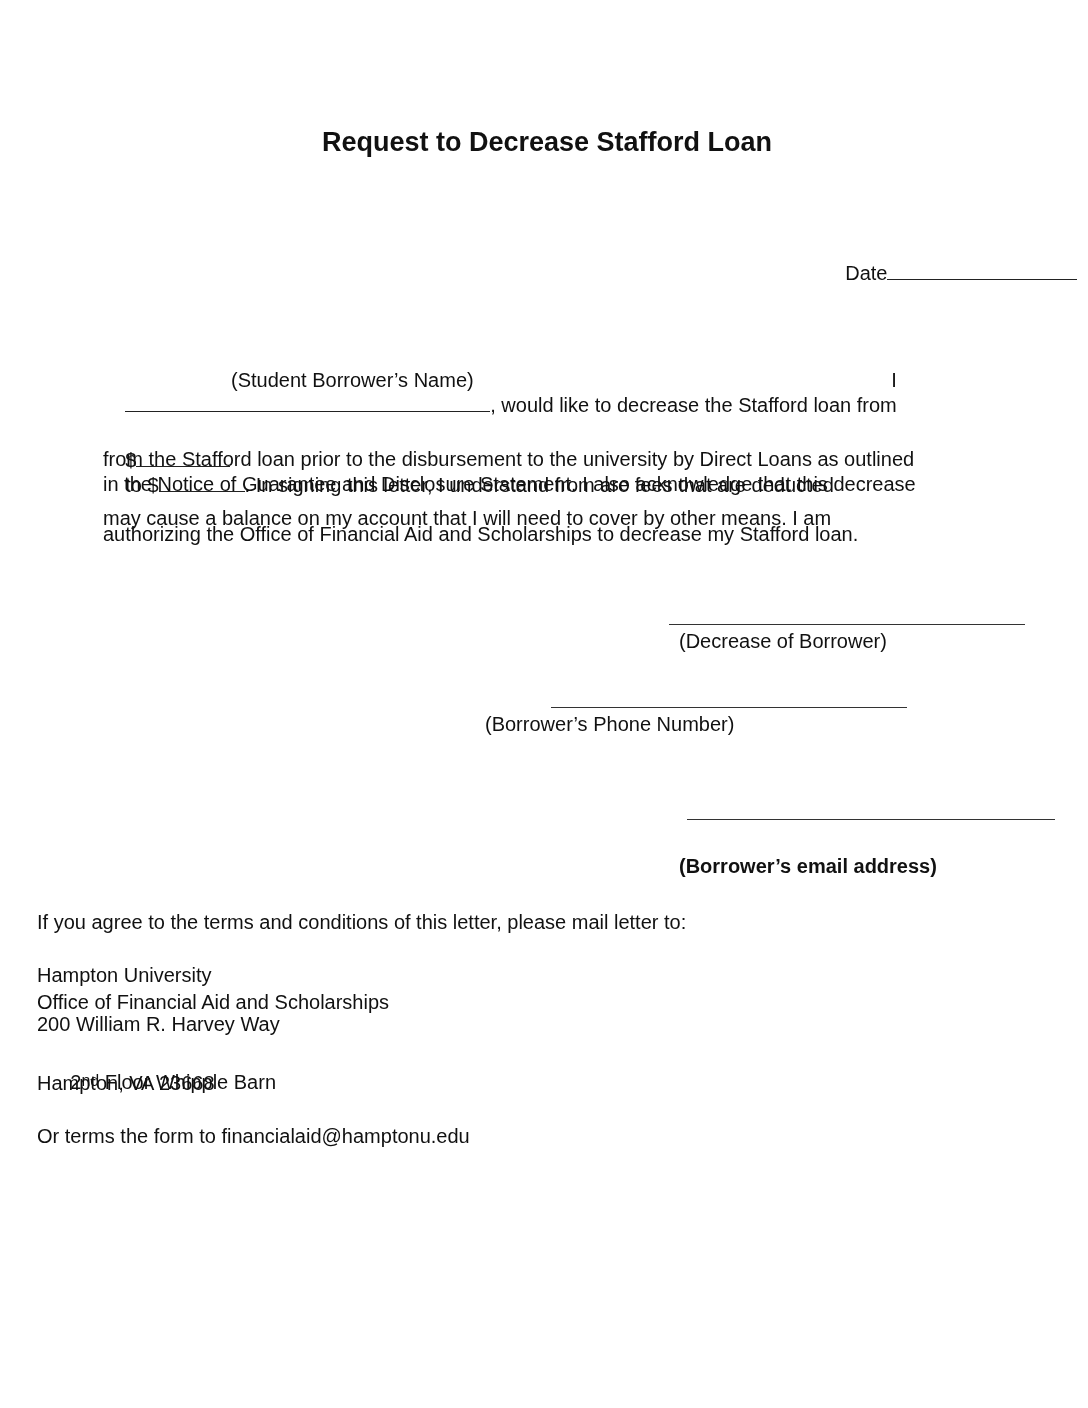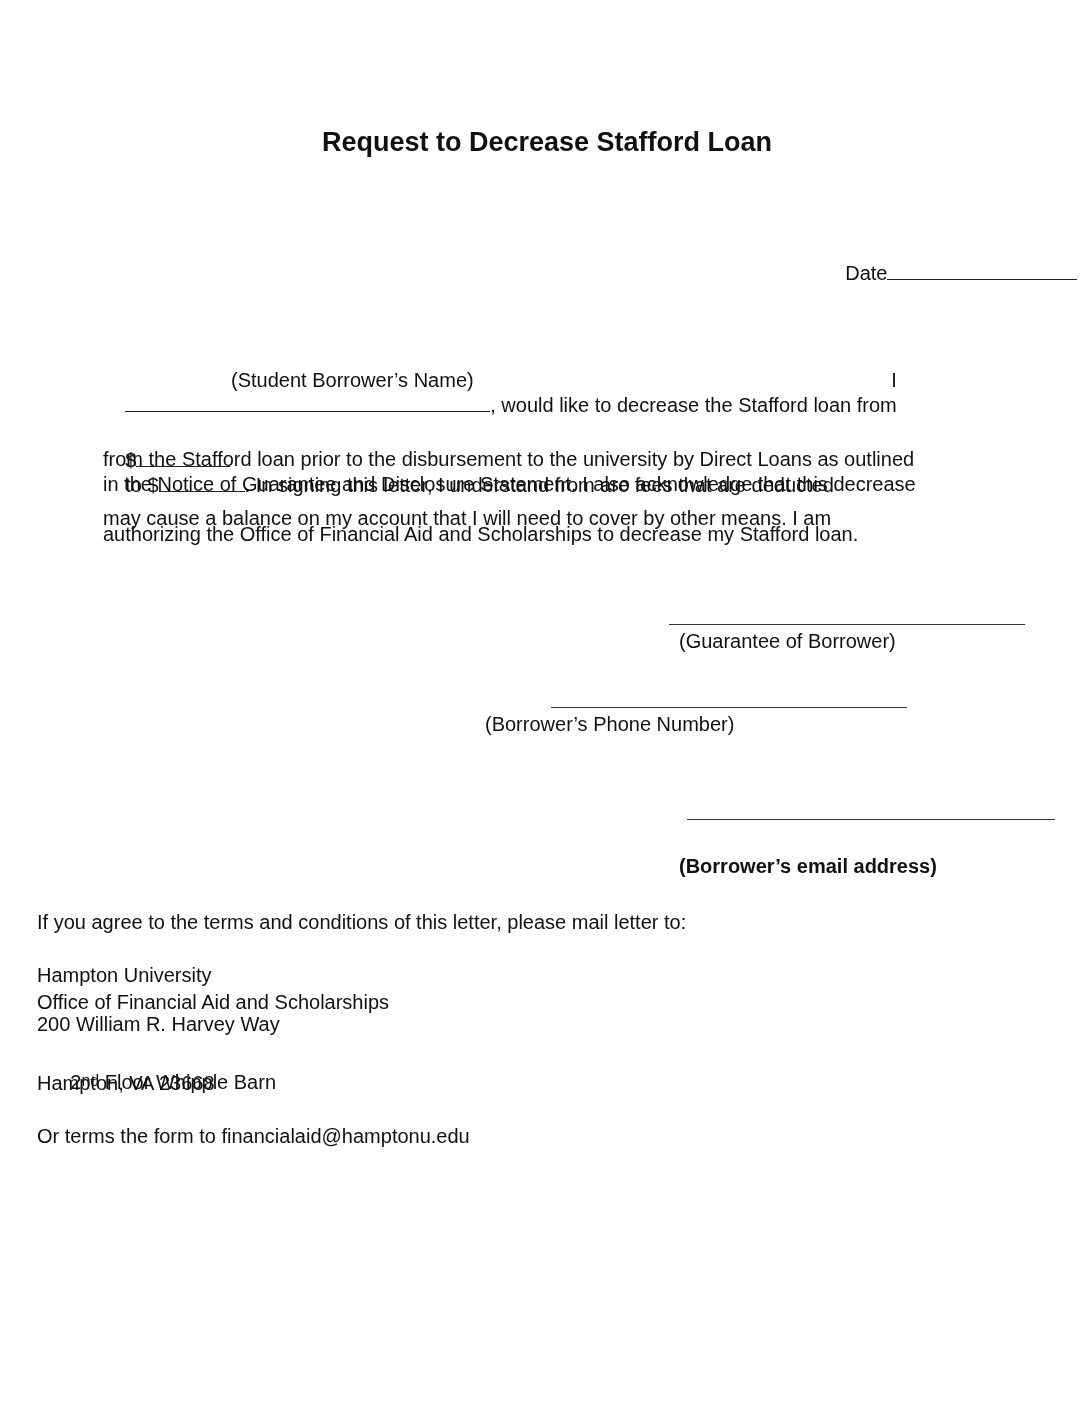--- a/index.html
+++ b/index.html
@@ -34,21 +34,21 @@
   <div class="abs t" style="left:103px; top:422px;">
     <span>$</span><span class="blank" style="width:94px;"></span>
     <span>to $</span><span class="blank" style="width:86px;"></span><span>. In signing this letter, I understand from are fees that are deducted</span>
   </div>
   <div class="abs t" style="left:103px; top:447px;">from the Stafford loan prior to the disbursement to the university by Direct Loans as outlined</div>
   <div class="abs t" style="left:103px; top:472px;">in the Notice of Guarantee and Disclosure Statement. I also acknowledge that this decrease</div>
   <div class="abs t" style="left:103px; top:470px;margin-top:36px;">may cause a balance on my account that I will need to cover by other means. I am</div>
   <div class="abs t" style="left:103px; top:522px;">authorizing the Office of Financial Aid and Scholarships to decrease my Stafford loan.</div>
 
   <div class="line" style="left:669px; top:624px; width:356px;"></div>
-  <div class="abs t" style="left:679px; top:629px;">(Guarantee of Borrower)</div>
+  <div class="abs t" style="left:679px; top:629px;">(Decrease of Borrower)</div>
 
   <div class="line" style="left:551px; top:707px; width:356px;"></div>
   <div class="abs t" style="left:485px; top:712px;">(Borrower’s Phone Number)</div>
 
   <div class="line" style="left:687px; top:819px; width:368px;"></div>
   <div class="abs t" style="left:679px; top:854px;font-weight:bold;">(Borrower’s email address)</div>
 
   <div class="abs t" style="left:37px; top:910px;">If you agree to the terms and conditions of this letter, please mail letter to:</div>
 
   <div>

